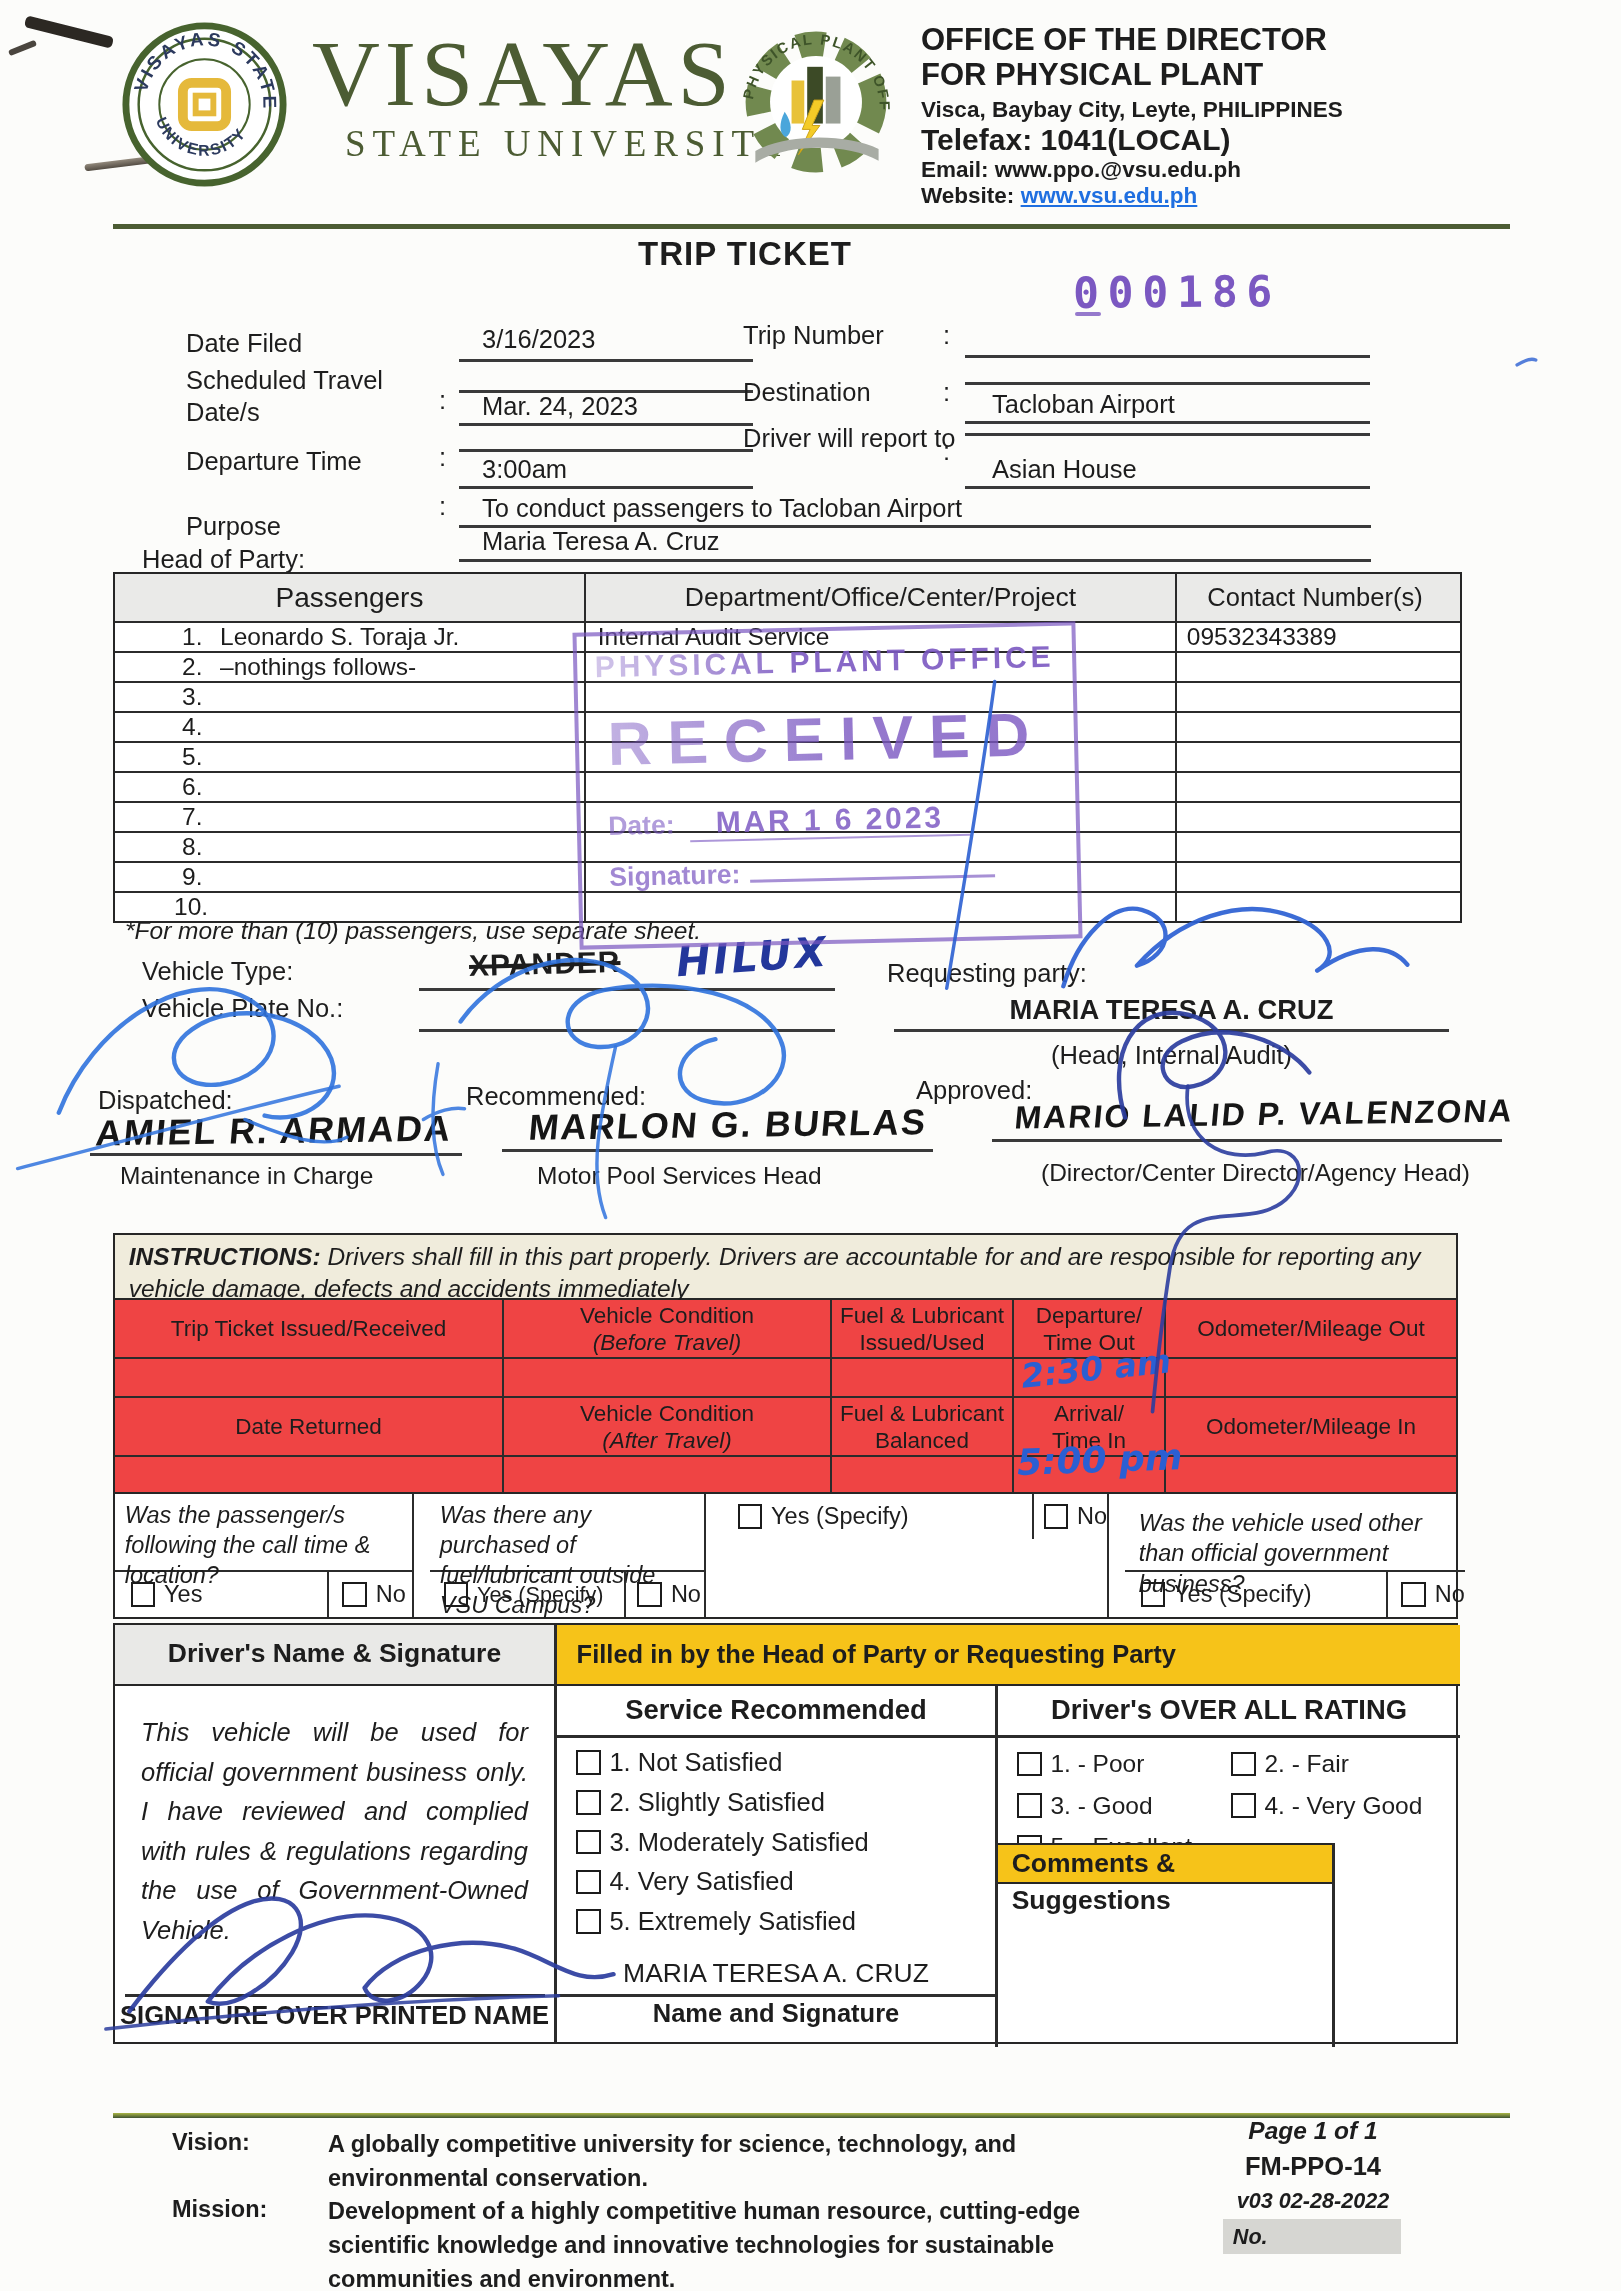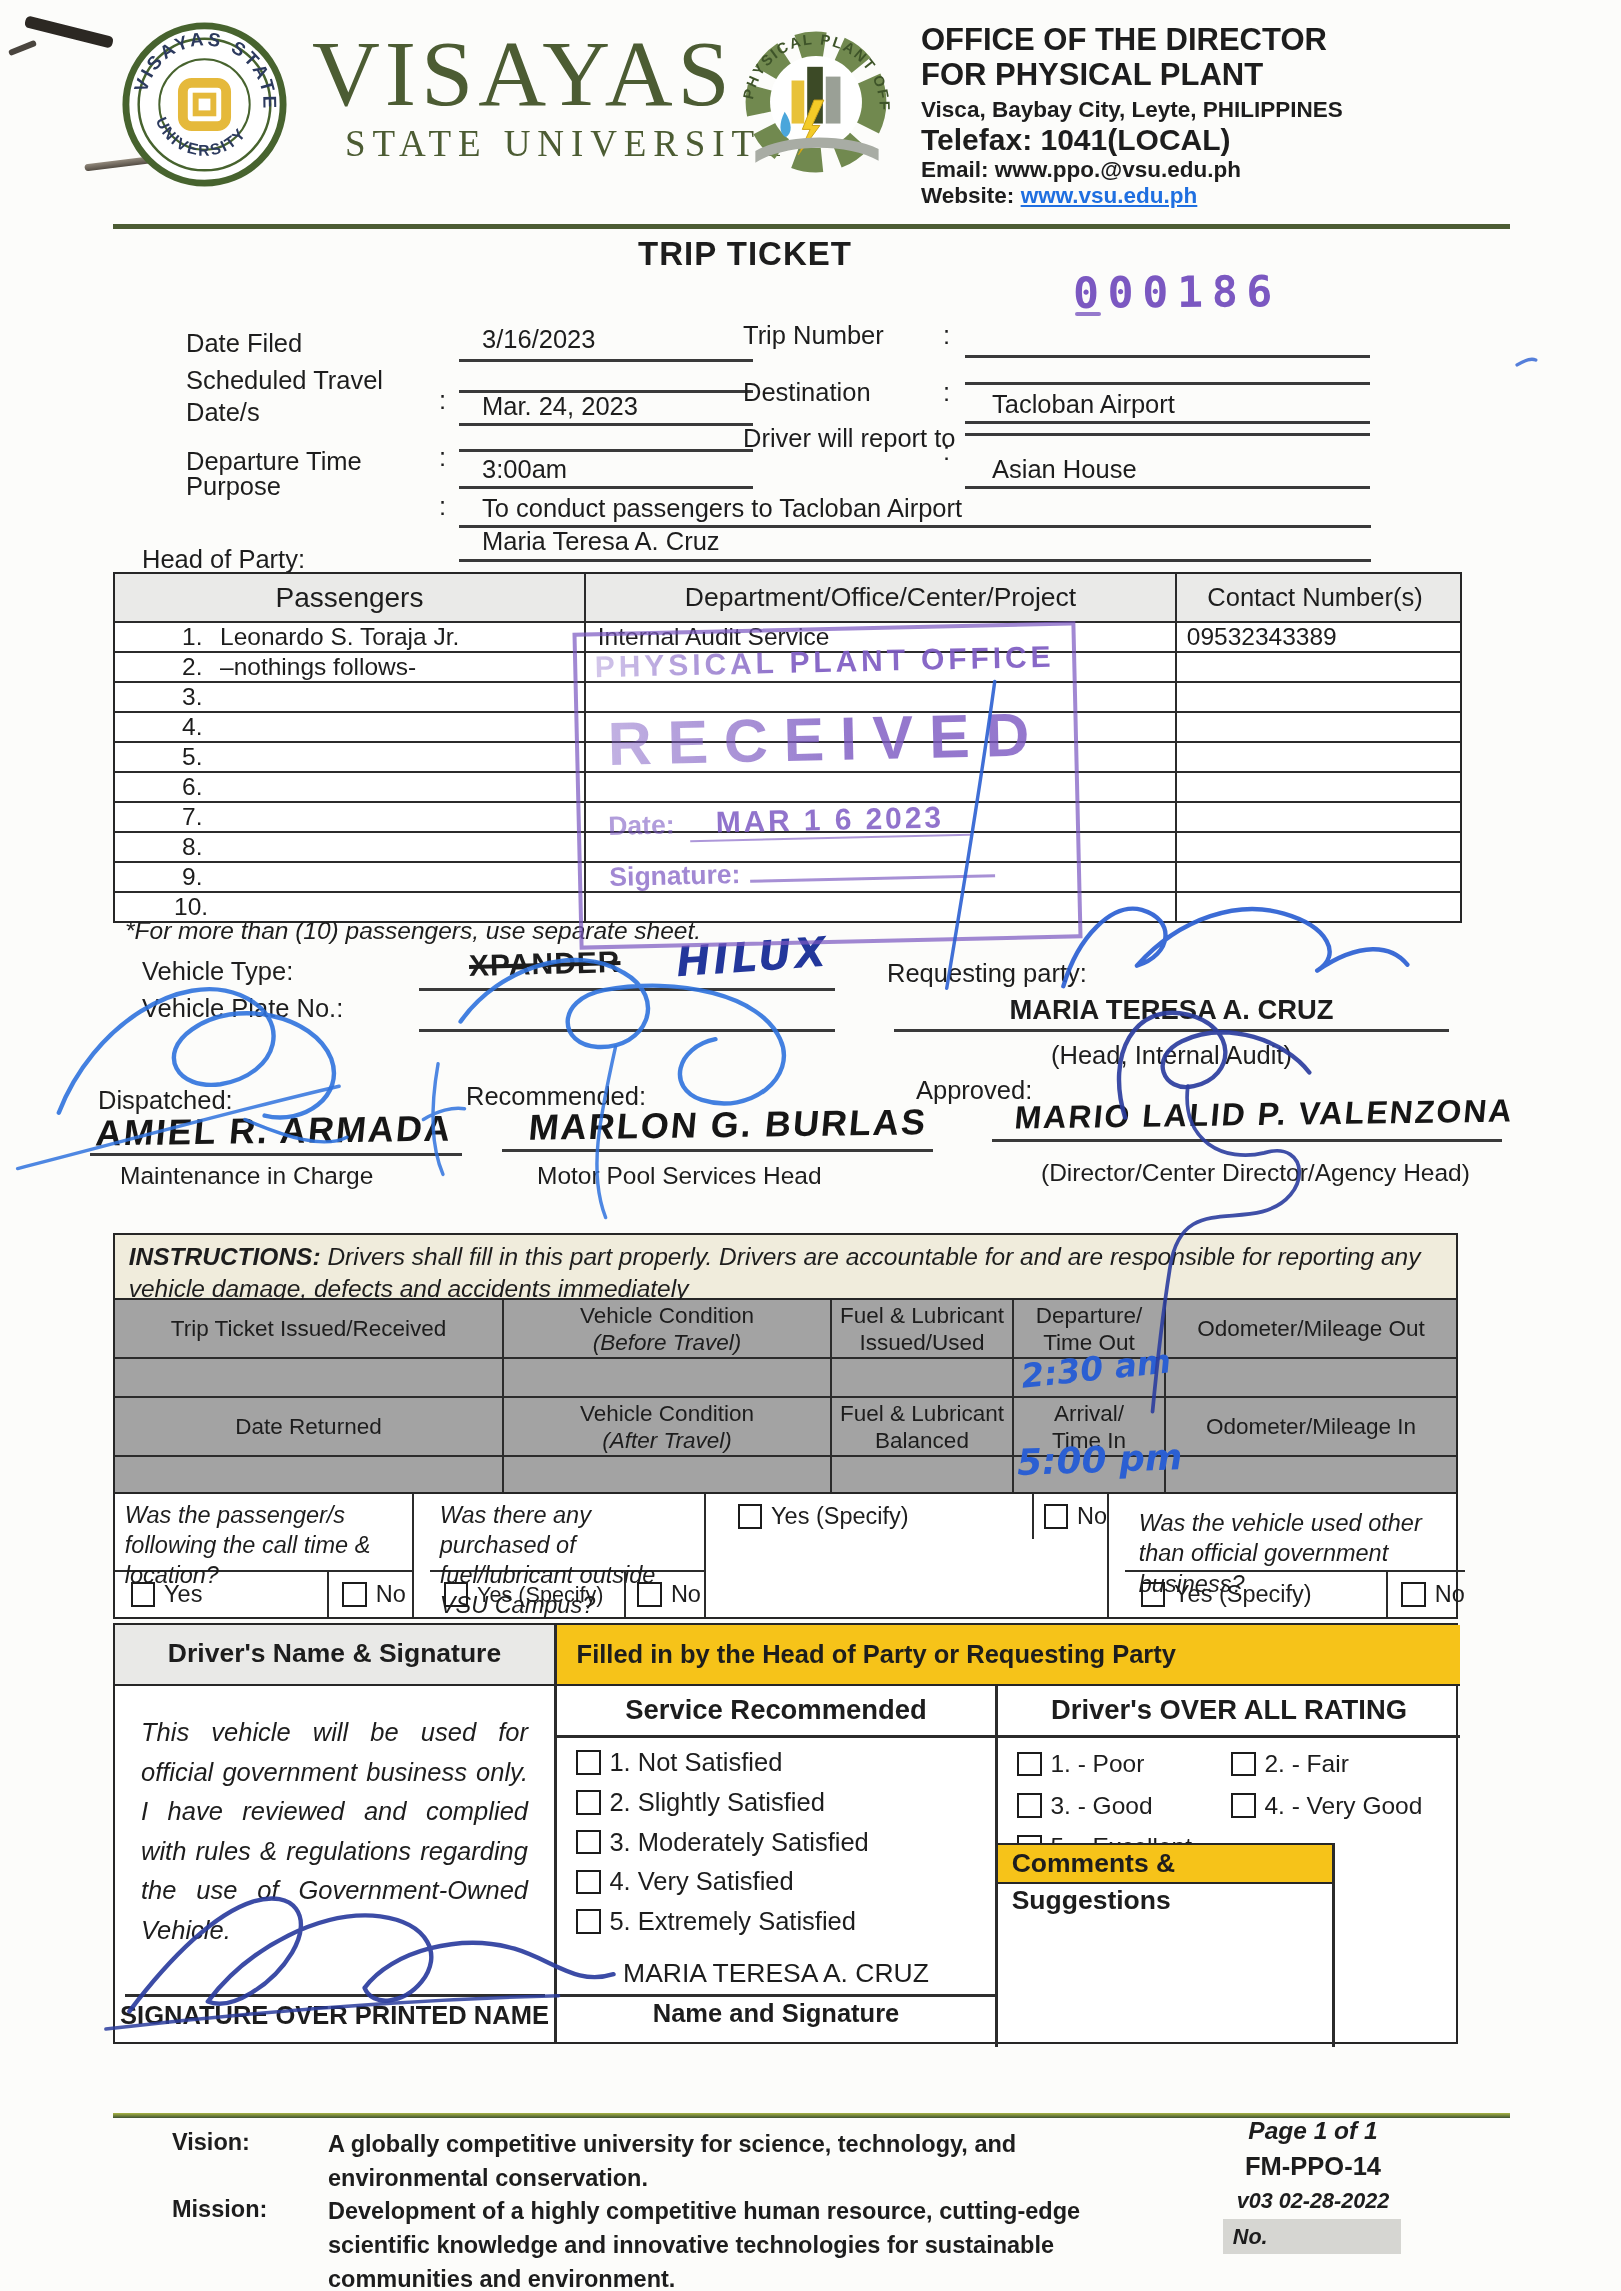--- a/index.html
+++ b/index.html
@@ -127,21 +127,21 @@
   <div class="ul" style="left:459px;top:449px;width:294px;"></div>
   <div class="abs val" style="left:482px;top:455px;">3:00am</div>
   <div class="ul" style="left:459px;top:486px;width:294px;"></div>
 
   <div class="abs lbl" style="left:743px;top:423px;width:255px;line-height:1.25;">Driver will report to</div>
   <div class="abs lbl" style="left:943px;top:437px;">:</div>
   <div class="ul" style="left:965px;top:433px;width:405px;"></div>
   <div class="abs val" style="left:992px;top:455px;">Asian House</div>
   <div class="ul" style="left:965px;top:486px;width:405px;"></div>
 
-  <div class="abs lbl" style="left:186px;top:472px;">Purpose</div>
+  <div class="abs lbl" style="left:186px;top:512px;">Purpose</div>
   <div class="abs lbl" style="left:439px;top:492px;">:</div>
   <div class="abs val" style="left:482px;top:494px;">To conduct passengers to Tacloban Airport</div>
   <div class="ul" style="left:459px;top:525px;width:912px;"></div>
 
   <div class="abs val" style="left:482px;top:527px;">Maria Teresa A. Cruz</div>
   <div class="ul" style="left:459px;top:559px;width:912px;"></div>
   <div class="abs lbl" style="left:142px;top:545px;">Head of Party:</div>
 
   <div class="abs" style="left:113px;top:572px;width:1345px;border:2.9px solid #262626;background:#fff;">
     <div style="display:grid;grid-template-columns:471px 591px 276px;background:#eaeae8;border-bottom:2.5px solid #2b2b2b;">
@@ -280,21 +280,21 @@
   <div class="abs hand-marker" style="left:1015px;top:1096px;font-size:32px;">MARIO LALID P. VALENZONA</div>
   <div class="ul" style="left:992px;top:1139px;width:510px;"></div>
   <div class="abs" style="left:1041px;top:1159px;font-size:24.5px;">(Director/Center Director/Agency Head)</div>
 
   <div class="abs" style="left:113px;top:1233px;width:1345px;height:67px;border:2.9px solid #262626;background:#f0ecdc;
               box-sizing:border-box;padding:5.9px 13.7px;font-size:24.5px;font-style:italic;line-height:1.3;">
     <span class="b">INSTRUCTIONS:</span>
     <span>Drivers shall fill in this part properly.  Drivers are accountable for and are responsible for reporting any vehicle damage, defects and accidents immediately</span>
   </div>
 
-  <div class="abs" style="left:113px;top:1300px;width:1345px;border:2.9px solid #262626;border-top:none;background:#a3a3a3;box-sizing:border-box;">
+  <div class="abs" style="left:113px;top:1300px;width:1345px;border:2.9px solid #262626;border-top:none;background:#ef4444;box-sizing:border-box;">
     <div style="display:grid;grid-template-columns:389px 328px 182px 152px auto;border-bottom:2.5px solid #2b2b2b;height:57px;font-size:22.5px;">
       <div class="grid-cell">Trip Ticket Issued/Received</div>
       <div class="grid-cell" style="flex-direction:column;">
         <div>Vehicle Condition</div>
           <div class="i">(Before Travel)</div>
       </div>
       <div class="grid-cell" style="flex-direction:column;">
         <div>Fuel &amp; Lubricant</div>
           <div>Issued/Used</div>
       </div>

